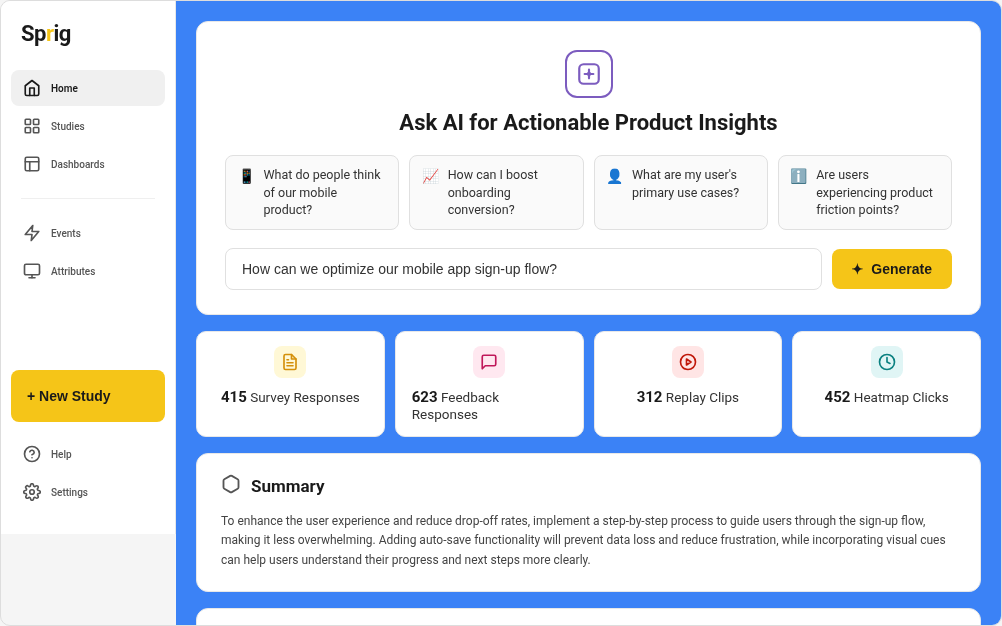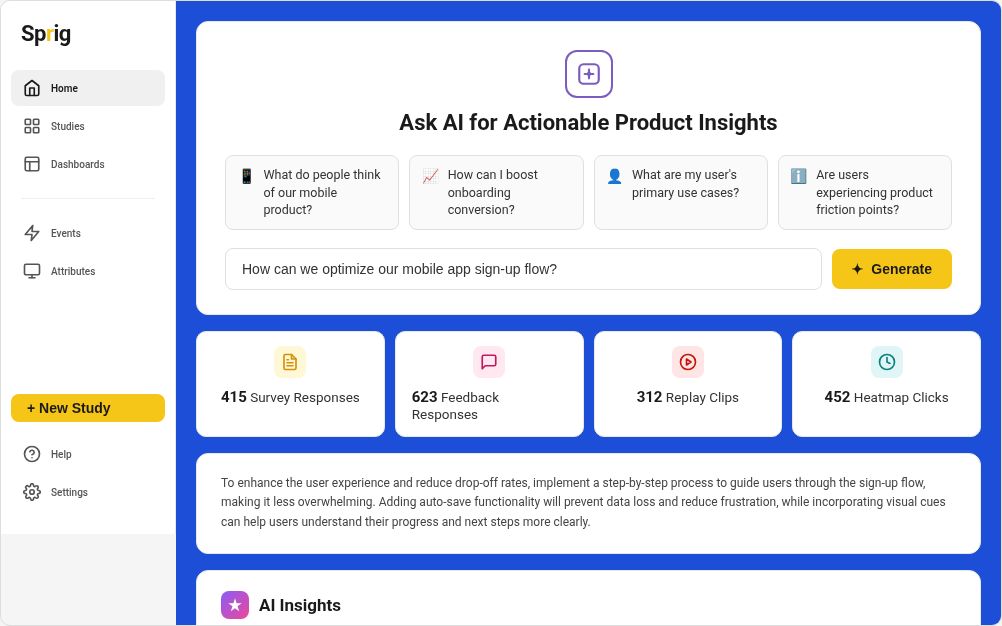--- a/index.html
+++ b/index.html
@@ -77,32 +77,32 @@
       gap: 2px;
     }
     .new-study-btn {
       display: flex;
       align-items: center;
       gap: 8px;
       background: #f5c518;
       color: #1a1a1a;
       border: none;
       border-radius: 8px;
-      padding: 6px 16px;
+      padding: 18px 16px;
       font-size: 14px;
       font-weight: 600;
       cursor: pointer;
       margin: 0 0 12px 0;
       width: 100%;
     }
 
     
     .main-content {
       flex: 1;
-      background: #1d4ed8;
+      background: #3b82f6;
       overflow-y: auto;
       padding: 20px;
       height: 626px;
     }
 
     
     .ai-card {
       background: #fff;
       border-radius: 12px;
       border: 1px solid #e8e8e8;
@@ -464,20 +464,28 @@
         </svg>
       </div>
       <div>
         <span class="stat-number">452</span>
         <span>Heatmap Clicks</span>
       </div>
     </div>
   </div>
 
   <div class="section-card">
+    <div class="section-title">
+      <span class="section-title-icon">
+        <svg width="20" height="20" viewBox="0 0 24 24" fill="none" stroke="#555" stroke-width="2.2" stroke-linecap="round" stroke-linejoin="round">
+          <path d="M21 16V8a2 2 0 0 0-1-1.73l-7-4a2 2 0 0 0-2 0l-7 4A2 2 0 0 0 3 8v8a2 2 0 0 0 1 1.73l7 4a2 2 0 0 0 2 0l7-4A2 2 0 0 0 21 16z"></path>
+        </svg>
+      </span>
+      <span>Summary</span>
+    </div>
     <p class="summary-text">To enhance the user experience and reduce drop-off rates, implement a step-by-step process to guide users through the sign-up flow, making it less overwhelming. Adding auto-save functionality will prevent data loss and reduce frustration, while incorporating visual cues can help users understand their progress and next steps more clearly.</p>
   </div>
 
   <div class="ai-insights-card">
     <div class="insights-title">
       <div class="insights-icon">
         <svg width="16" height="16" viewBox="0 0 24 24" fill="white" stroke="none">
           <path d="M12 2l2.4 7.4H22l-6.2 4.5 2.4 7.4L12 17l-6.2 4.3 2.4-7.4L2 9.4h7.6z"></path>
         </svg>
       </div>

